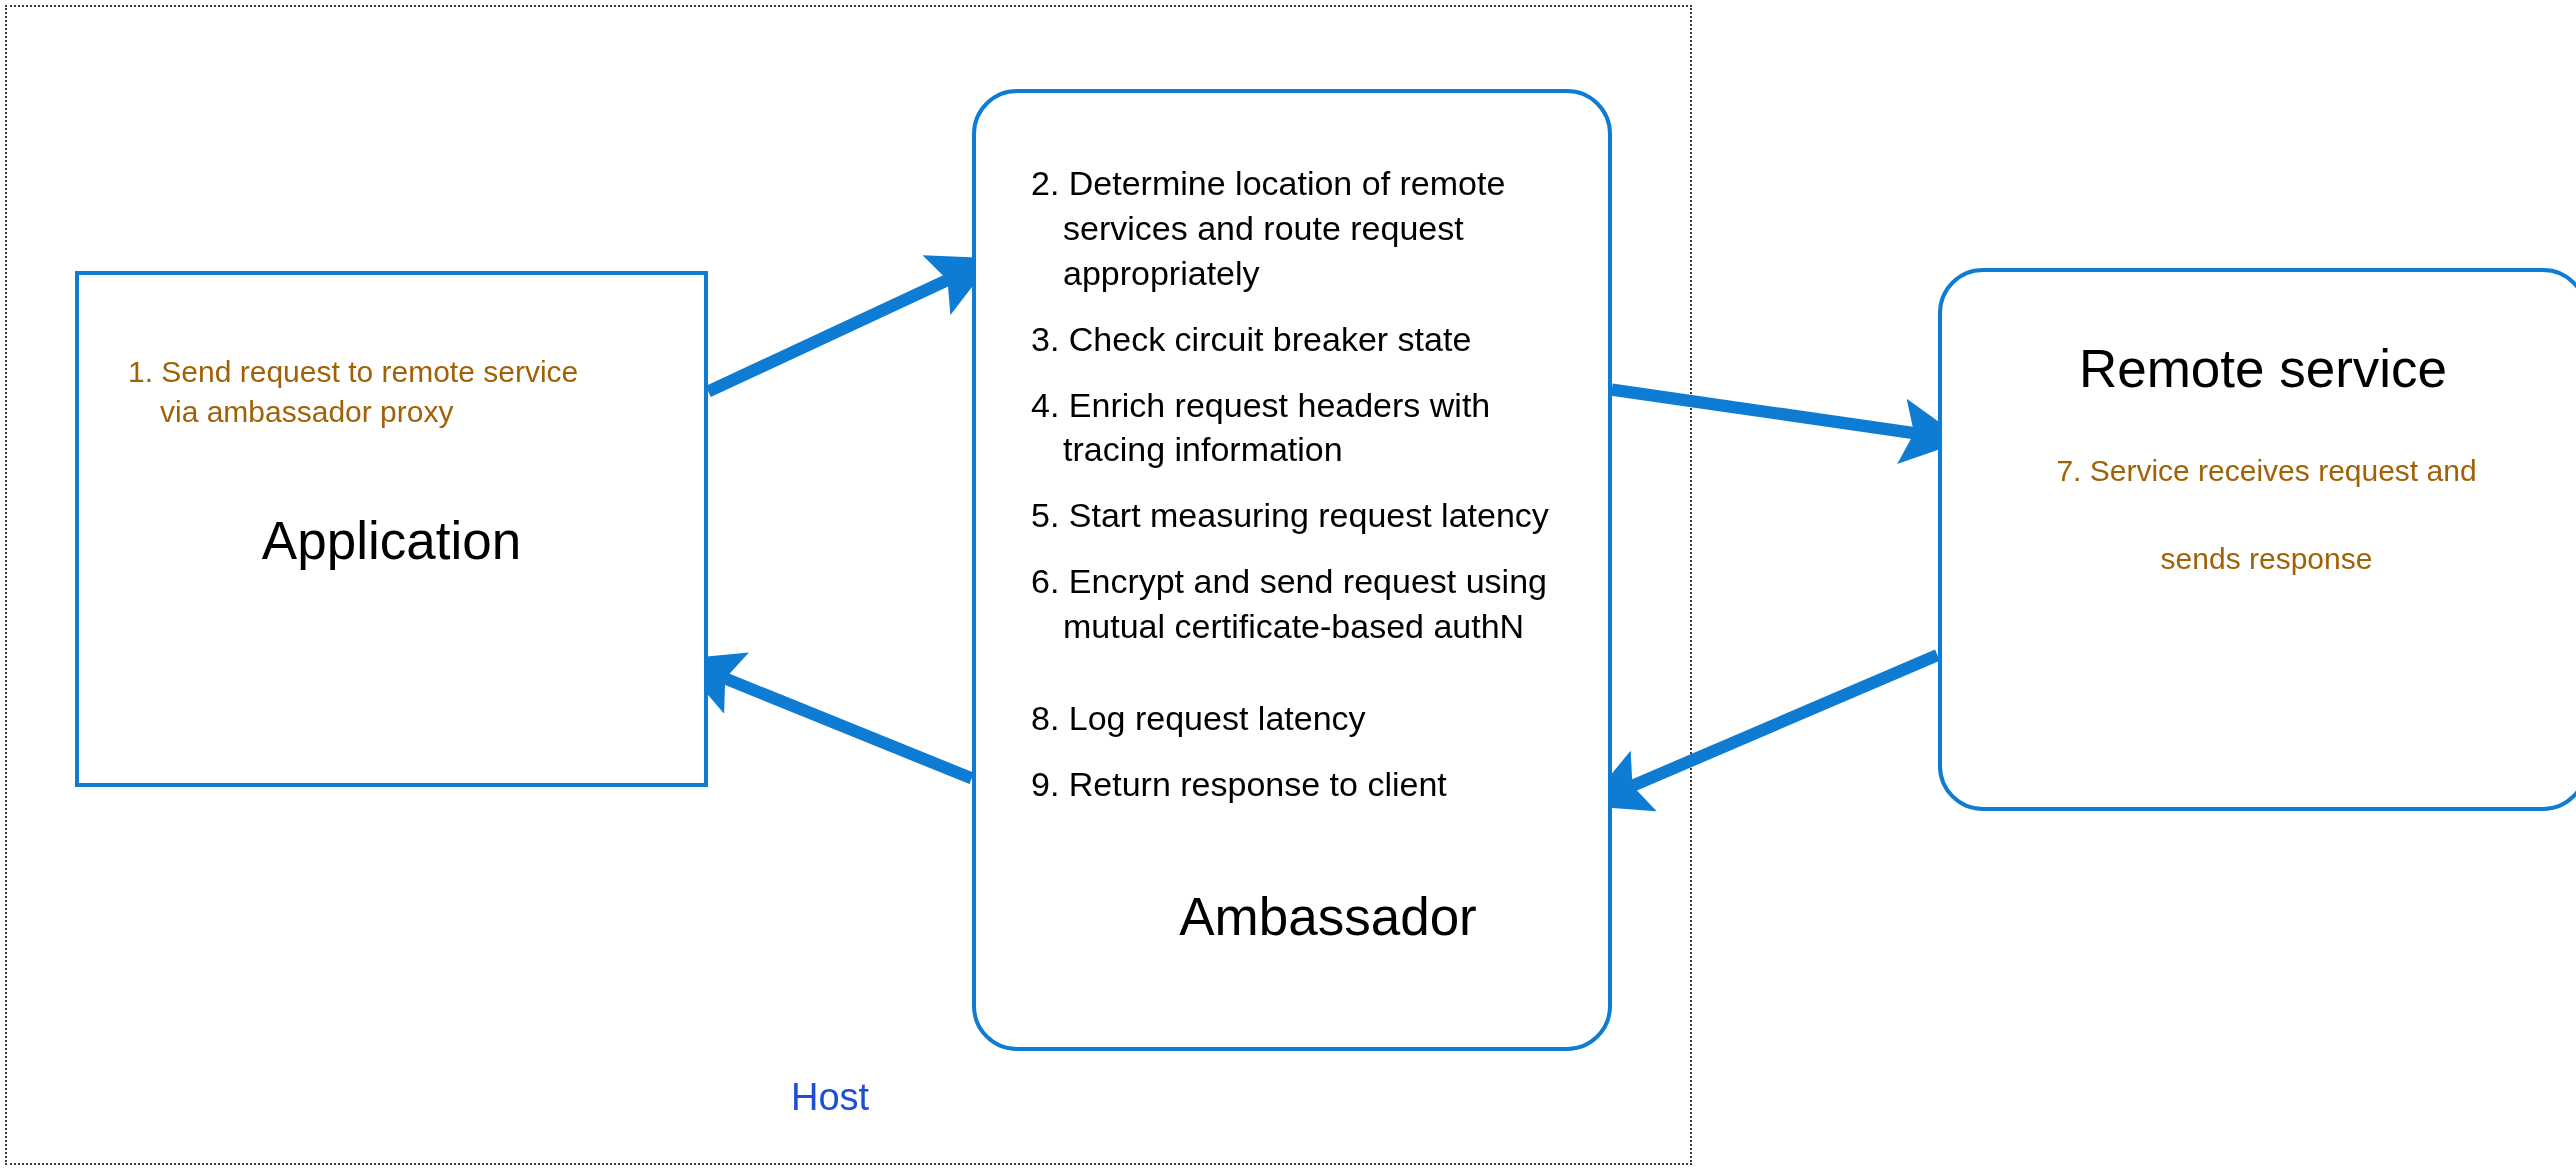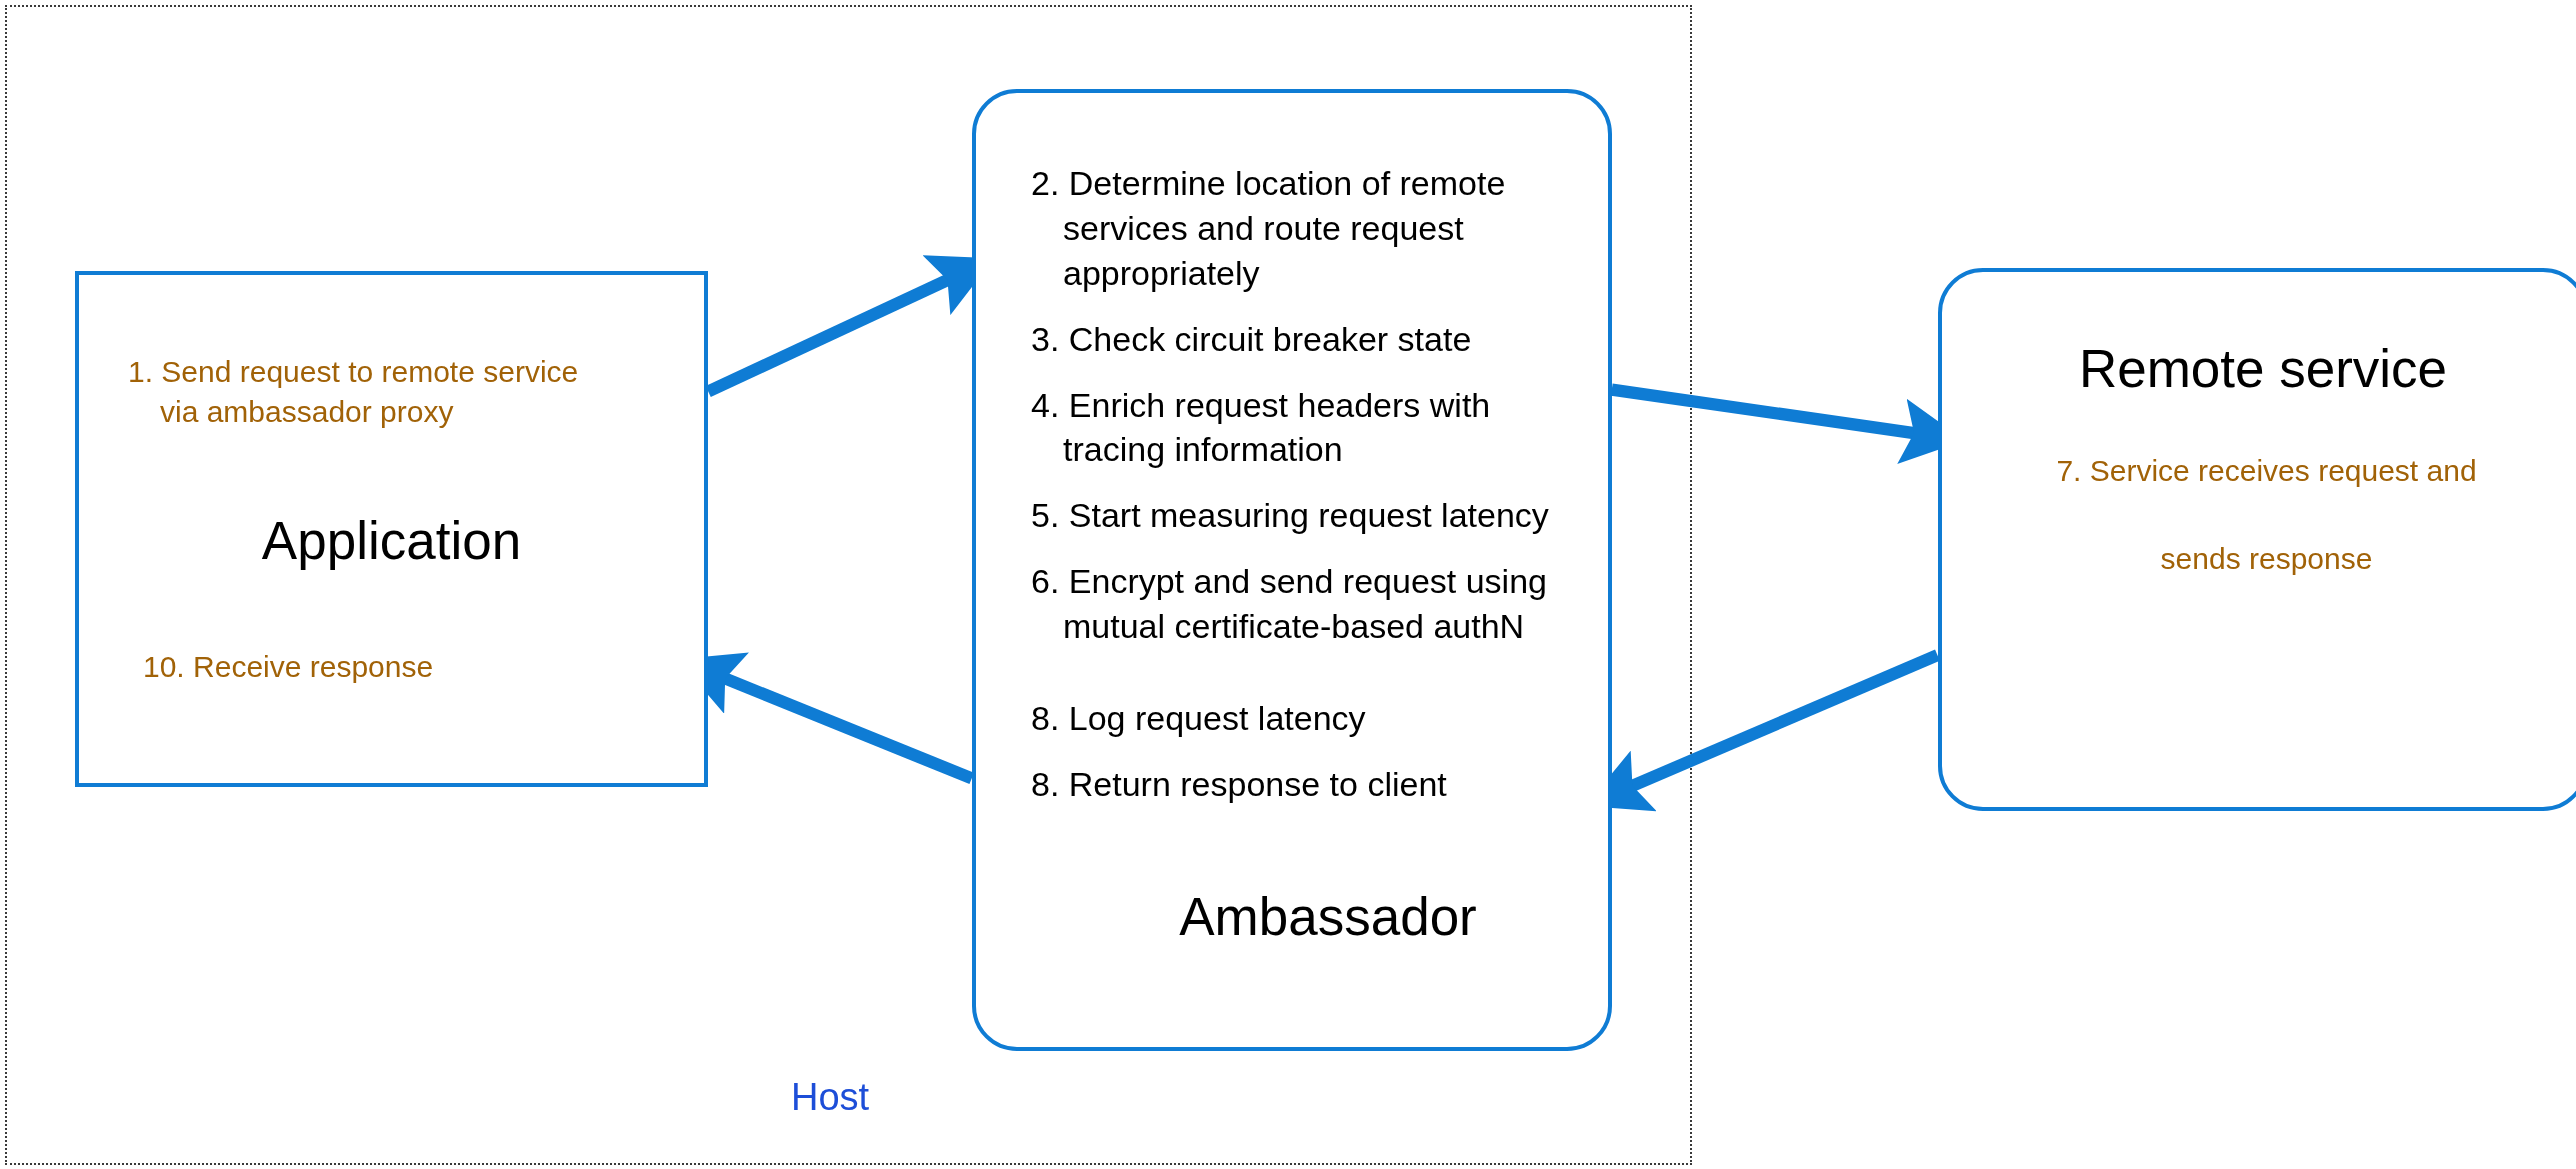--- a/index.html
+++ b/index.html
@@ -172,38 +172,37 @@
 
     <line x1="1032" y1="827" x2="758" y2="716" stroke="#0f7cd4" stroke-width="13" marker-end="url(#ah)"></line>
   </svg>
 
   <div class="node node-app">
     <div class="step app-step1 step-hang">
       <span class="txt">1. Send request to remote service</span><br>
       <span class="txt">via ambassador proxy</span>
     </div>
     <div class="title app-title">Application</div>
-    <div class="step app-step10">10. Receive response</div>
   </div>
 
   <div class="node node-ambassador">
     <div class="amb-steps">
       <div class="amb-step">2. Determine location of remote
 services and route request
 appropriately</div>
       <div class="amb-step">3. Check circuit breaker state</div>
       <div class="amb-step">4. Enrich request headers with
 tracing information</div>
       <div class="amb-step">5. Start measuring request latency</div>
       <div class="amb-step">6. Encrypt and send request using
 mutual certificate-based authN</div>
     </div>
     <div class="amb-steps-late">
       <div class="amb-step">8. Log request latency</div>
-      <div class="amb-step">8. Return response to client</div>
+      <div class="amb-step">9. Return response to client</div>
     </div>
     <div class="title amb-title">Ambassador</div>
   </div>
 
   <div class="node node-remote">
     <div class="title rem-title">Remote service</div>
     <div class="step rem-step7">
       <span class="txt">7. Service receives request and</span>
       <span class="l2">sends response</span>
     </div>

